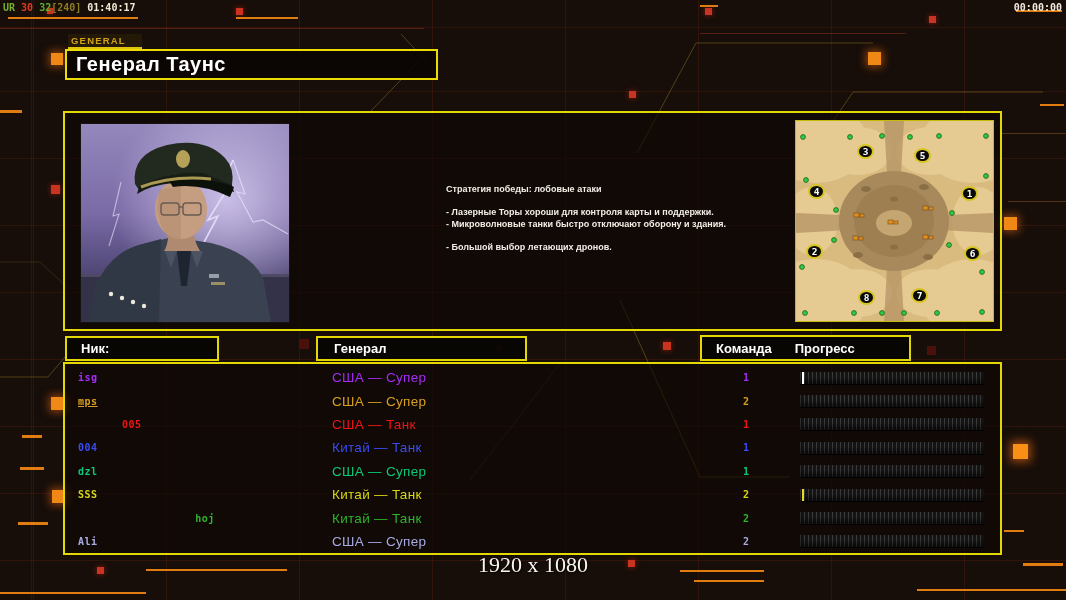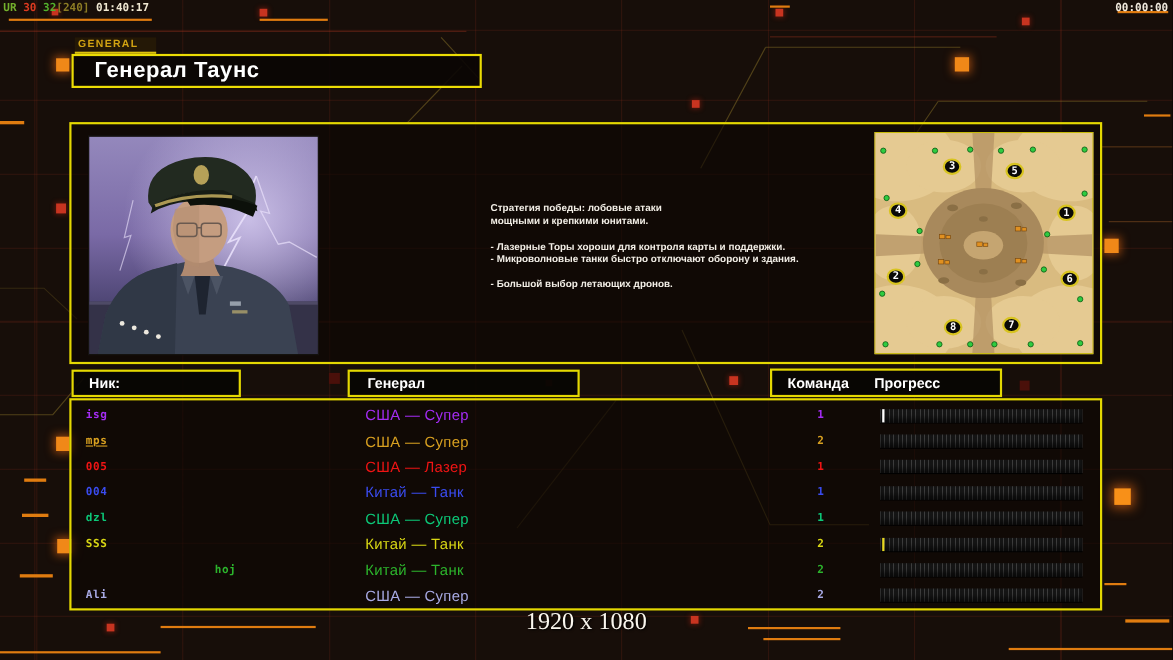--- a/index.html
+++ b/index.html
@@ -43,21 +43,21 @@
     color:#d2a312;font:bold 9.5px "Liberation Sans",sans-serif;
     letter-spacing:1.2px;padding-left:3px;line-height:13px;
   }
   #title-box{
     position:absolute;left:65px;top:49px;width:369px;height:27px;
     border:2px solid #ecdc04;background:rgba(10,6,4,.9);
     display:flex;align-items:center;
   }
   #title-box .t{
     color:#fff;font:bold 20px "Liberation Sans",sans-serif;
-    padding-left:19px;letter-spacing:.5px;
+    padding-left:9px;letter-spacing:.5px;
   }
 
   
   .panel{
     position:absolute;border:2px solid #e4d802;background:rgba(13,7,4,.62);
   }
   #upper-panel{left:63px;top:111px;width:935px;height:216px;}
   #table-panel{left:63px;top:362px;width:935px;height:189px;}
 
   #portrait{
@@ -247,21 +247,20 @@
           <circle cx="41" cy="174" r="2.2"></circle>
         <circle cx="52" cy="178" r="2.2"></circle>
           <circle cx="63" cy="182" r="2.2"></circle>
       </g>
       <rect x="128" y="150" width="10" height="4" fill="#aeb6c0" opacity=".8"></rect>
       <rect x="130" y="158" width="14" height="3" fill="#c0b070" opacity=".7"></rect>
     </svg>
 
     <div id="strategy">
         <div>Стратегия победы: лобовые атаки</div>
-        <div>мощными и крепкими юнитами.</div>
         <div></div>
         <div>- Лазерные Торы хороши для контроля карты и поддержки.</div>
         <div>- Микроволновые танки быстро отключают оборону и здания.</div>
         <div></div>
         <div>- Большой выбор летающих дронов.</div>
       </div>
 
     <div id="minimap">
       <svg viewBox="0 0 197 200">
         <rect width="197" height="200" fill="#d9bb80"></rect>
@@ -369,22 +368,22 @@
         </div>
         <div class="prow">
           <div class="nick" style="color: rgb(216, 160, 32); text-decoration: underline;">mps</div>
           <div class="gen" style="color: rgb(216, 160, 32);">США — Супер</div>
           <div class="team" style="color: rgb(216, 160, 32);">2</div>
           <div>
             <div class="bar"></div>
           </div>
         </div>
         <div class="prow">
-          <div class="nick" style="color: rgb(240, 20, 20);">005</div>
-          <div class="gen" style="color: rgb(240, 20, 20);">США — Лазер</div>
+          <div class="nick" style="color: rgb(240, 20, 20); margin-left: 44px;">005</div>
+          <div class="gen" style="color: rgb(240, 20, 20);">США — Танк</div>
           <div class="team" style="color: rgb(240, 20, 20);">1</div>
           <div>
             <div class="bar"></div>
           </div>
         </div>
         <div class="prow">
           <div class="nick" style="color: rgb(58, 76, 240);">004</div>
           <div class="gen" style="color: rgb(58, 76, 240);">Китай — Танк</div>
           <div class="team" style="color: rgb(58, 76, 240);">1</div>
           <div>

